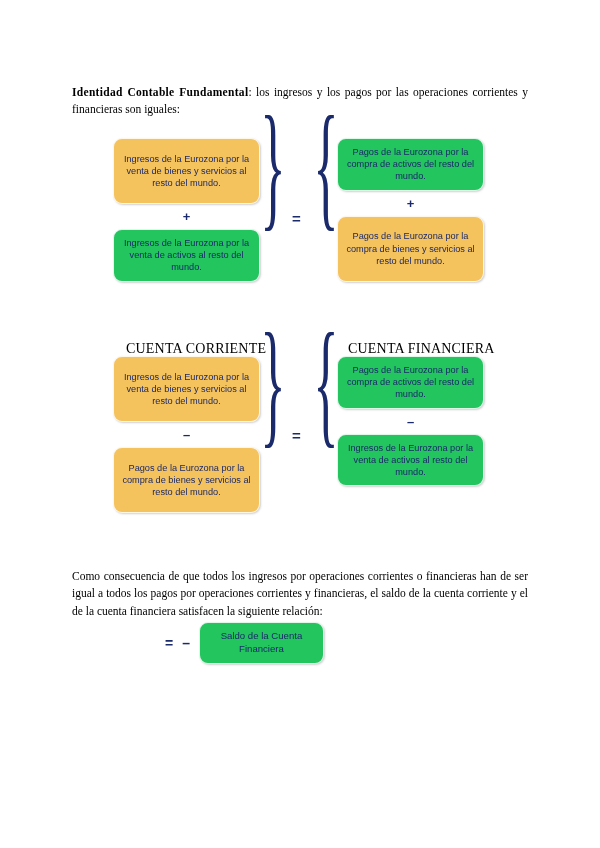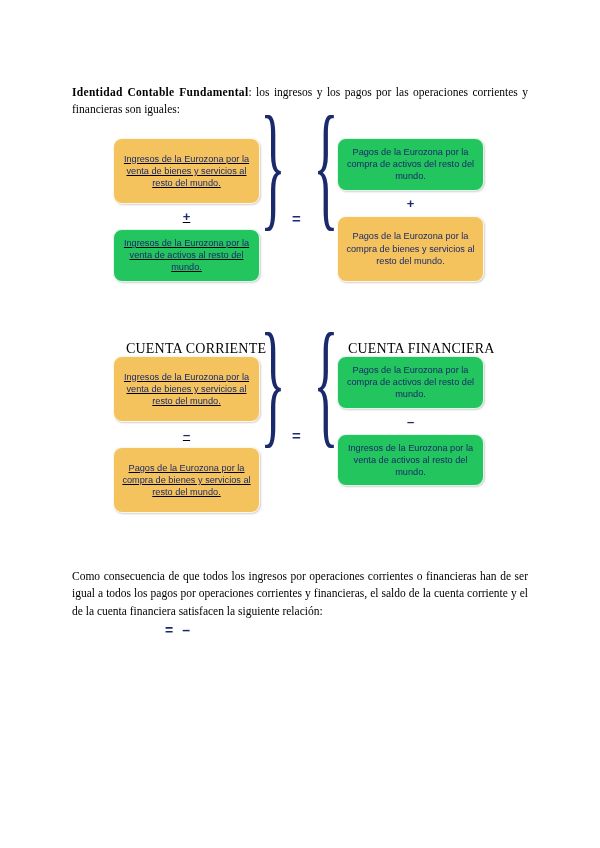--- a/index.html
+++ b/index.html
@@ -67,21 +67,21 @@
   }
   #diagram-identity { top: 138px; height: 170px; }
   #diagram-accounts { top: 356px; height: 164px; }
 
   .group {
     position: absolute;
     display: flex;
     flex-direction: column;
     align-items: center;
   }
-  .group.left  { left: 113px; width: 147px; text-decoration: underline; }
+  .group.left  { left: 113px; width: 147px; }
   .group.right { left: 337px; width: 147px; }
 
   
   .node {
     box-sizing: border-box;
     width: 147px;
     border-radius: 9px;
     border: 1px solid rgba(255,255,255,0.85);
     padding: 7px 8px;
     font-family: "Liberation Sans", sans-serif;
@@ -228,15 +228,16 @@
 
   <span class="brace brace-close" id="d2-brace-close"><span class="brace-scaleY">}</span></span>
   <span class="eq-center" id="d2-equals">=</span>
   <span class="brace brace-open" id="d2-brace-open"><span class="brace-scaleY">{</span></span>
 
   <p class="para" id="consequence-para">Como consecuencia de que todos los ingresos por operaciones corrientes o financieras han de ser igual a todos los pagos por operaciones corrientes y financieras, el saldo de la cuenta corriente y el de la cuenta financiera satisfacen la siguiente relación:</p>
 
   <div id="balance-equation">
     <span class="eq-inline">=</span>
     <span class="minus-inline">–</span>
+    <div class="node blue">Saldo de la Cuenta Financiera</div>
   </div>
 
 </div>
 
 </body></html>

